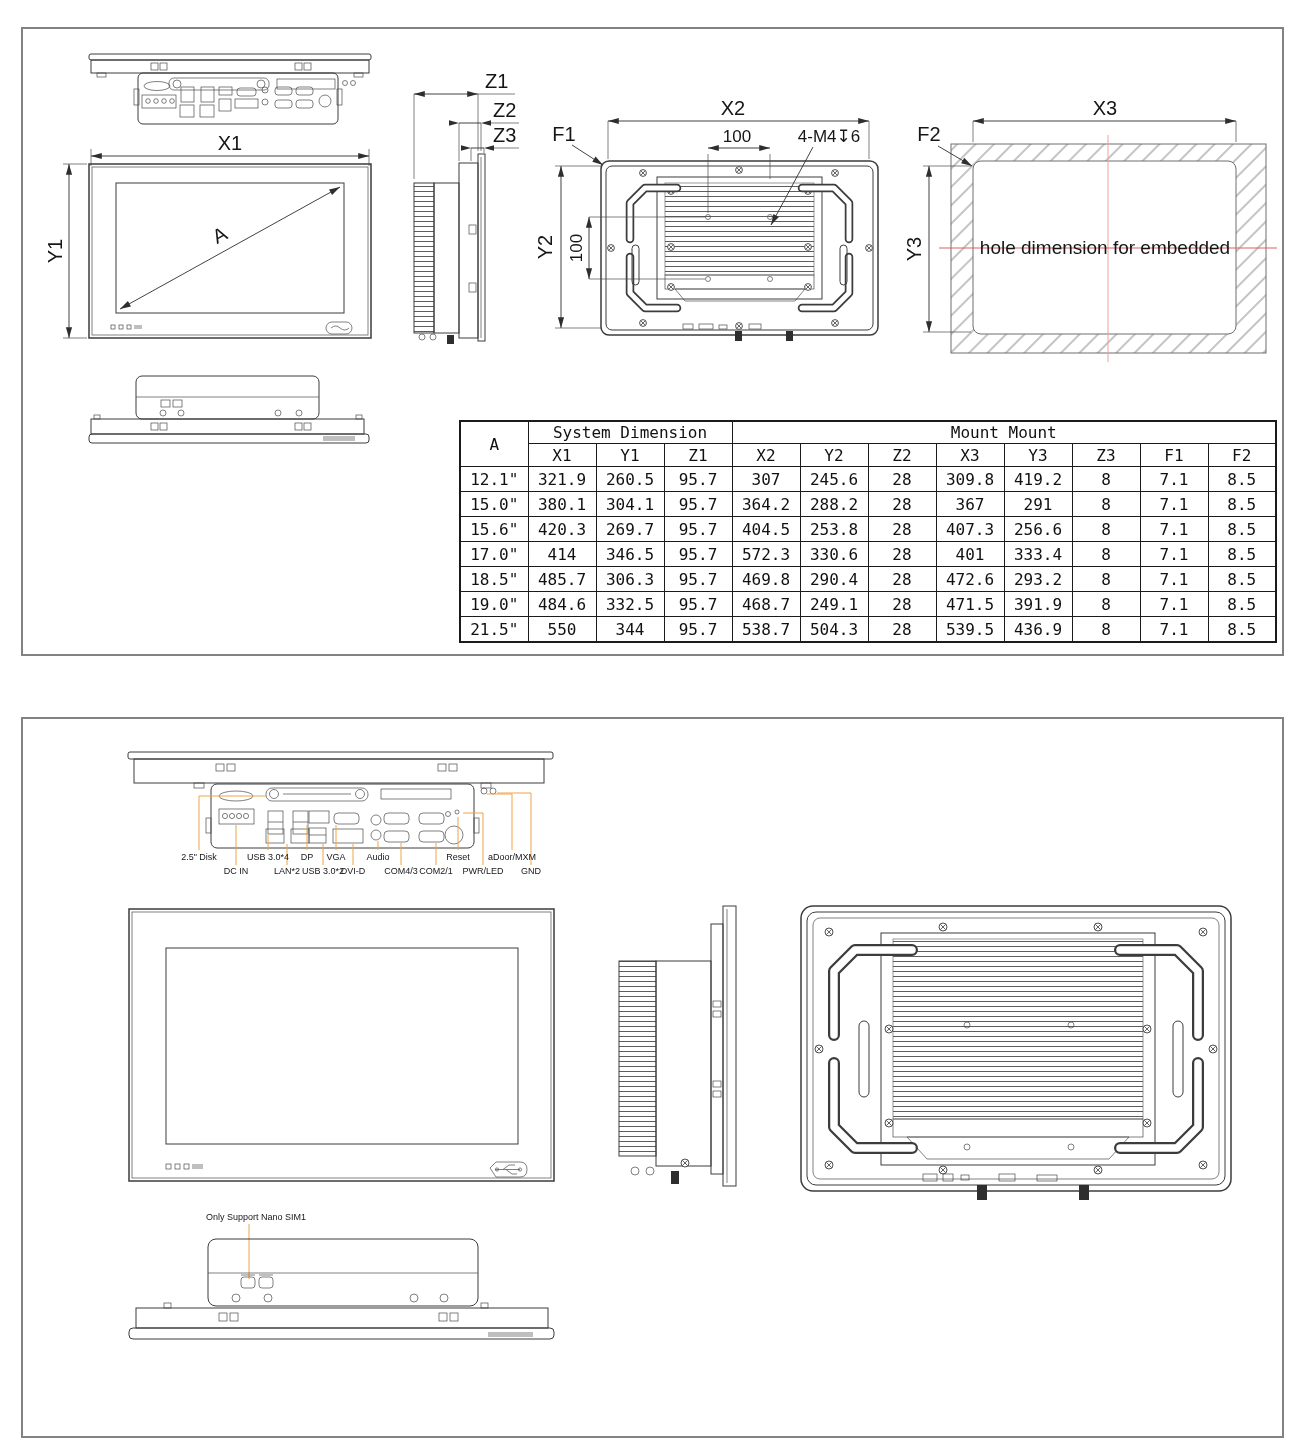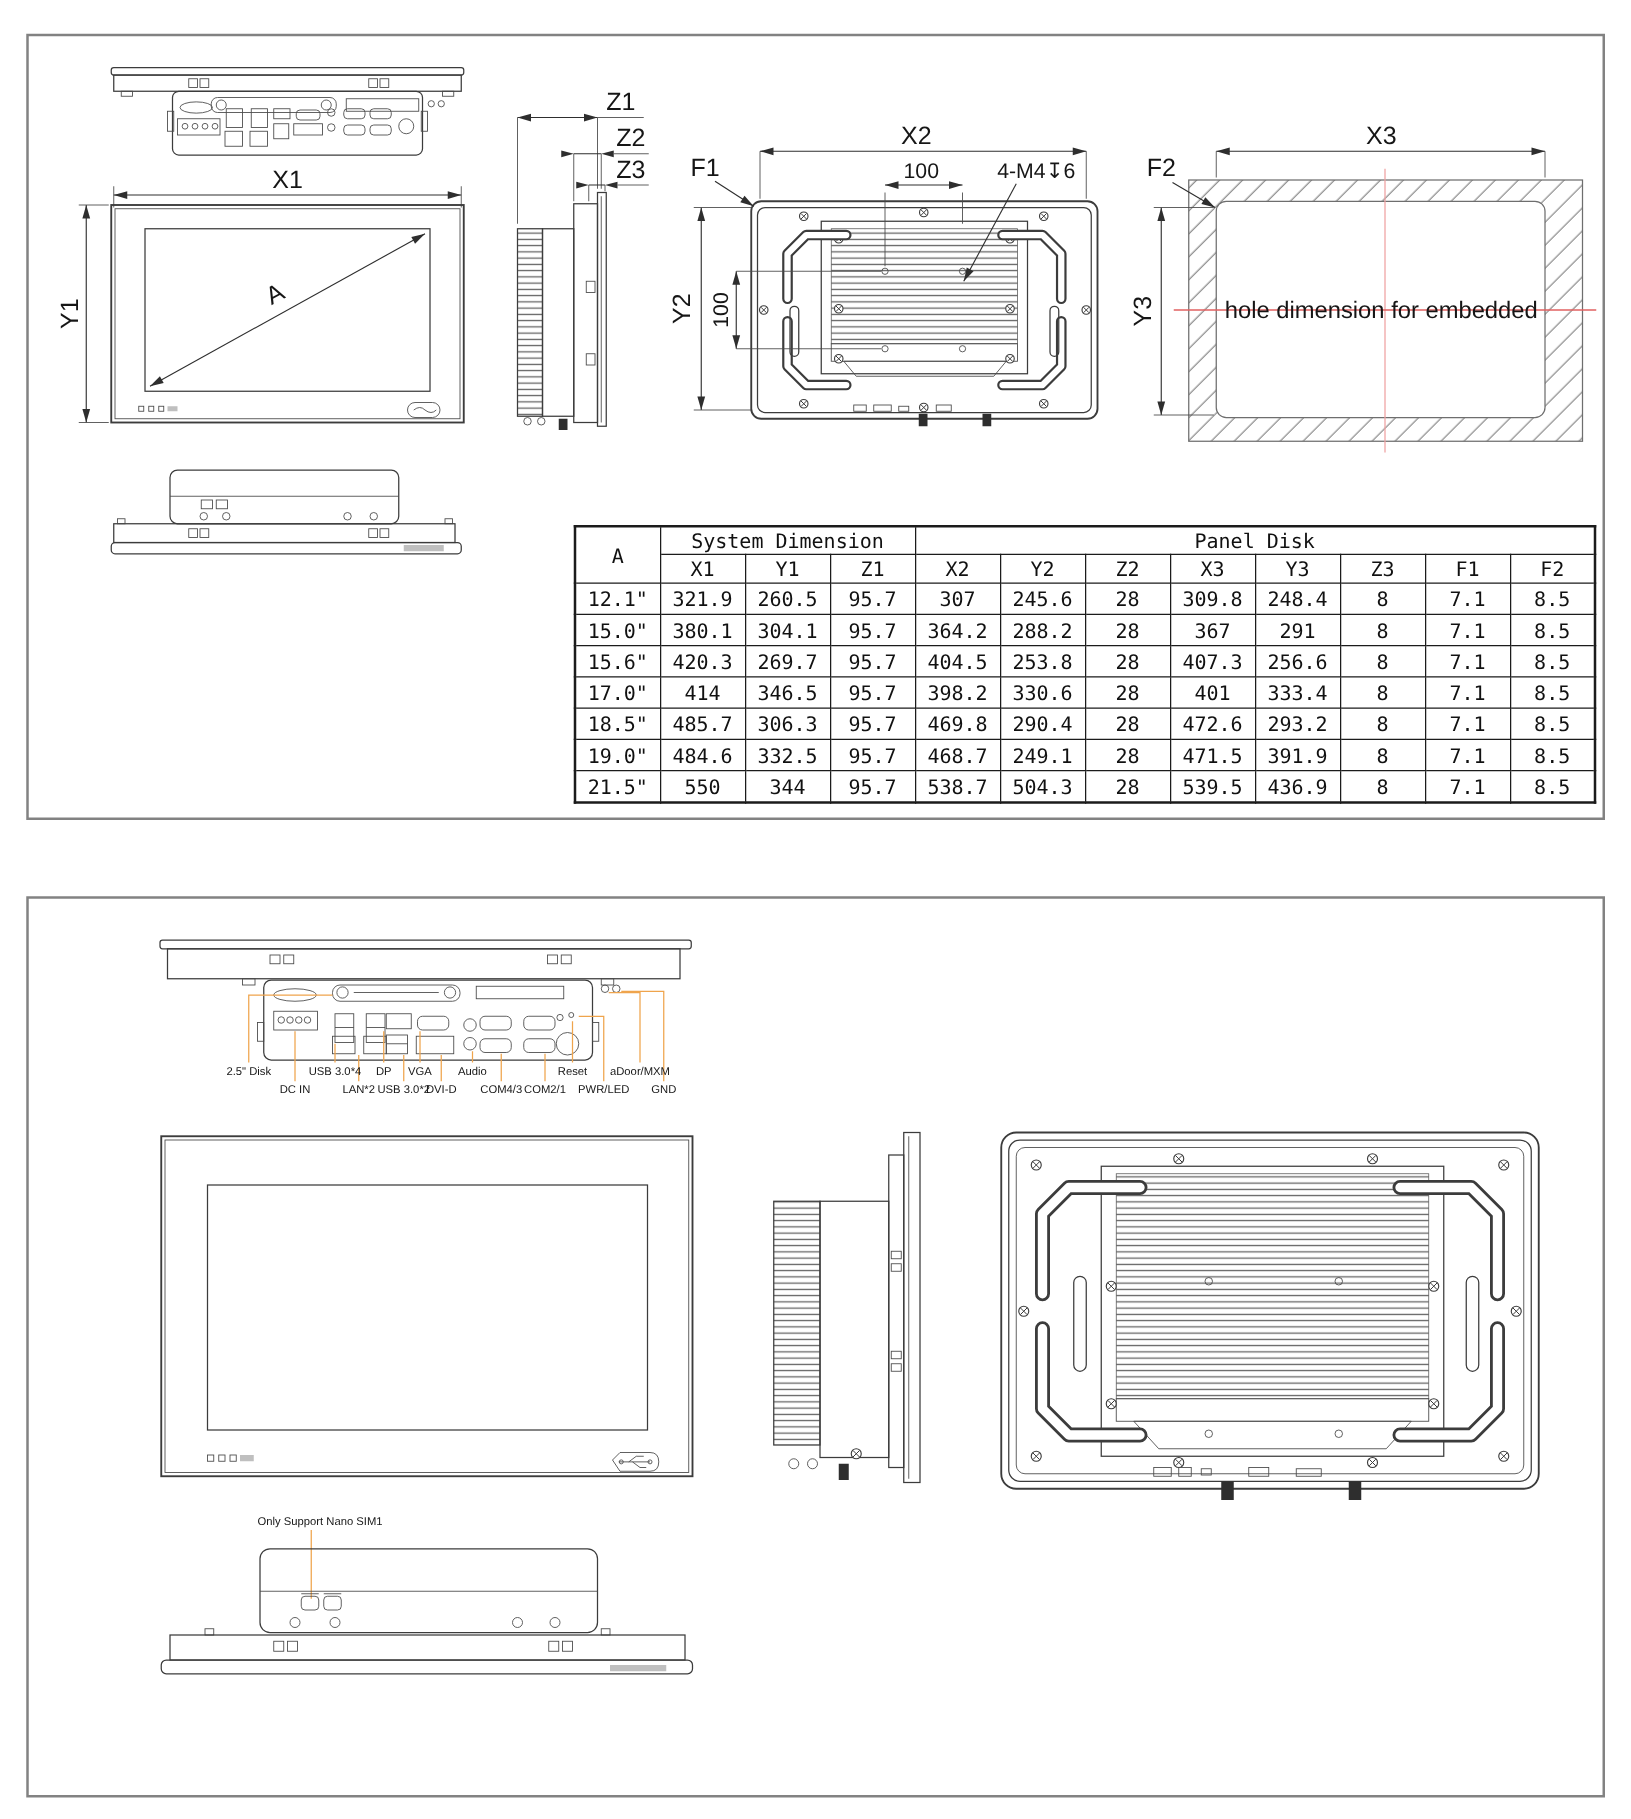--- a/index.html
+++ b/index.html
@@ -295,21 +295,21 @@
         <col style="width:68px">
     <col style="width:68px">
         <col style="width:68px">
         <col style="width:68px">
         <col style="width:68px">
   </colgroup>
   <thead>
     <tr class="gr">
       <th rowspan="2">A</th>
       <th colspan="3">System Dimension</th>
-      <th colspan="8">Panel Disk</th>
+      <th colspan="8">Mount Mount</th>
     </tr>
     <tr class="sub">
       <th>X1</th>
       <th>Y1</th>
       <th>Z1</th>
       <th>X2</th>
       <th>Y2</th>
       <th>Z2</th>
       <th>X3</th>
       <th>Y3</th>
@@ -321,21 +321,21 @@
   <tbody>
     <tr>
       <td>12.1"</td>
           <td>321.9</td>
           <td>260.5</td>
           <td>95.7</td>
           <td>307</td>
           <td>245.6</td>
           <td>28</td>
           <td>309.8</td>
-          <td>248.4</td>
+          <td>419.2</td>
           <td>8</td>
           <td>7.1</td>
           <td>8.5</td>
     </tr>
     <tr>
       <td>15.0"</td>
           <td>380.1</td>
           <td>304.1</td>
           <td>95.7</td>
           <td>364.2</td>
@@ -359,21 +359,21 @@
           <td>256.6</td>
           <td>8</td>
           <td>7.1</td>
           <td>8.5</td>
     </tr>
     <tr>
       <td>17.0"</td>
           <td>414</td>
           <td>346.5</td>
           <td>95.7</td>
-          <td>398.2</td>
+          <td>572.3</td>
           <td>330.6</td>
           <td>28</td>
           <td>401</td>
           <td>333.4</td>
           <td>8</td>
           <td>7.1</td>
           <td>8.5</td>
     </tr>
     <tr>
       <td>18.5"</td>

